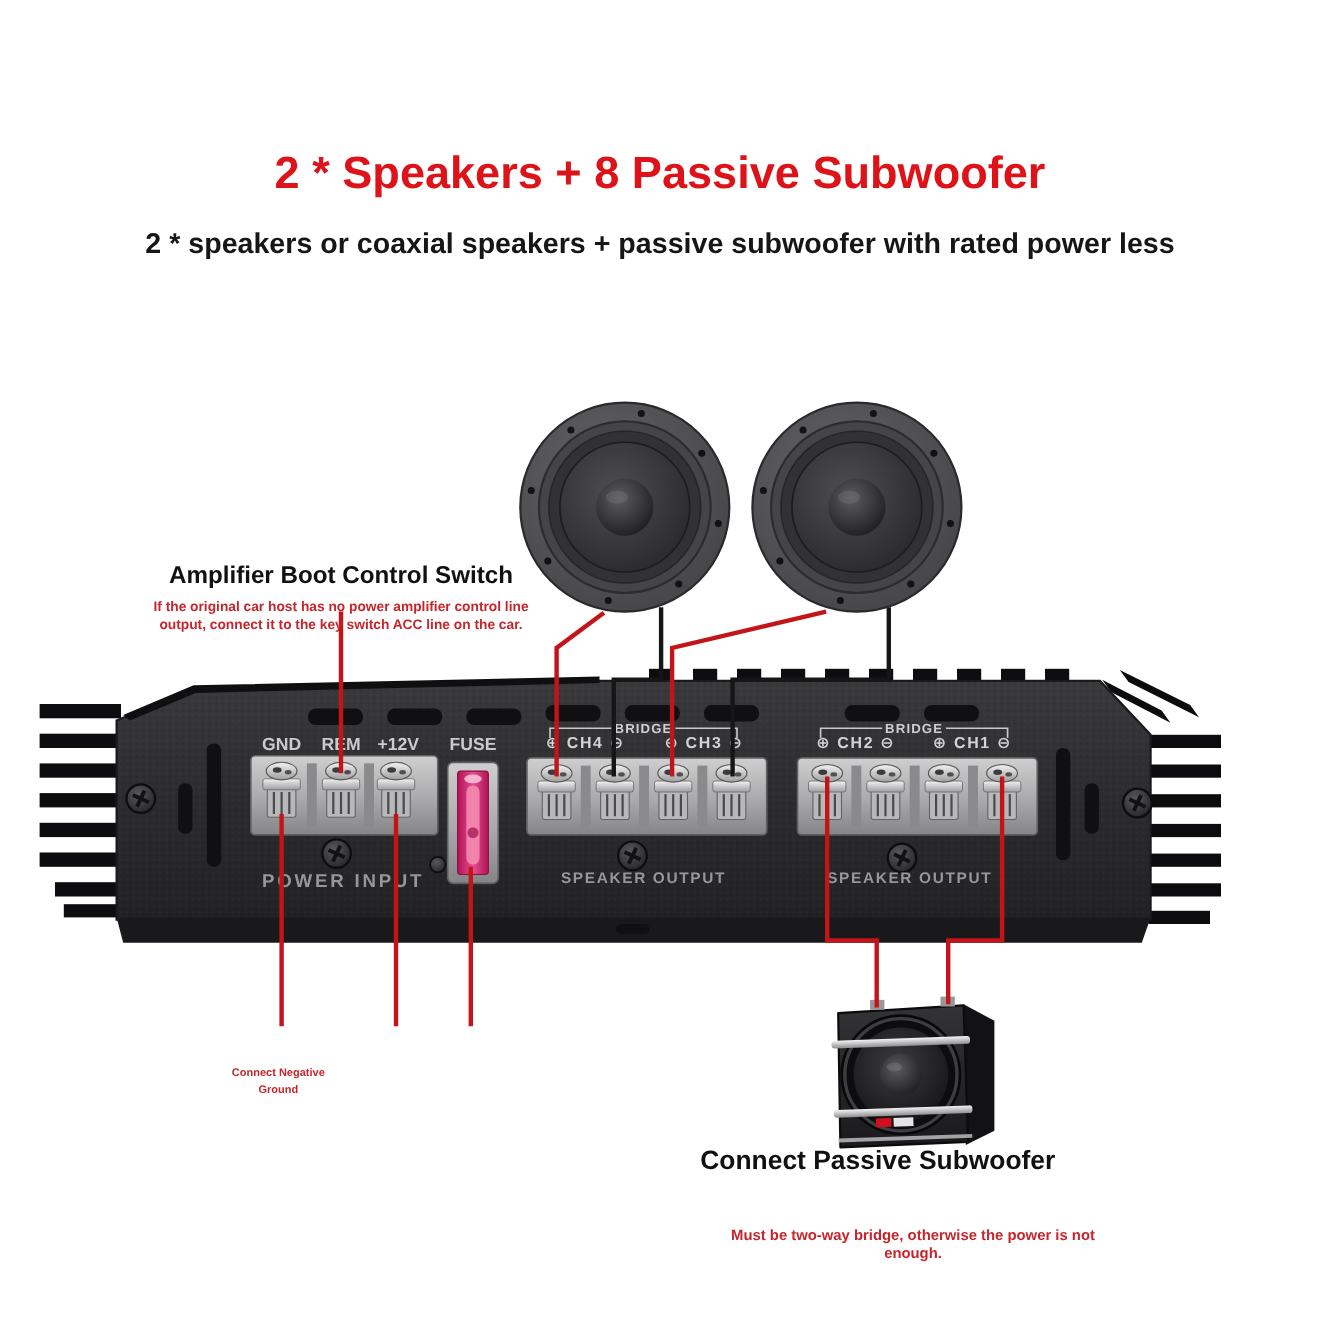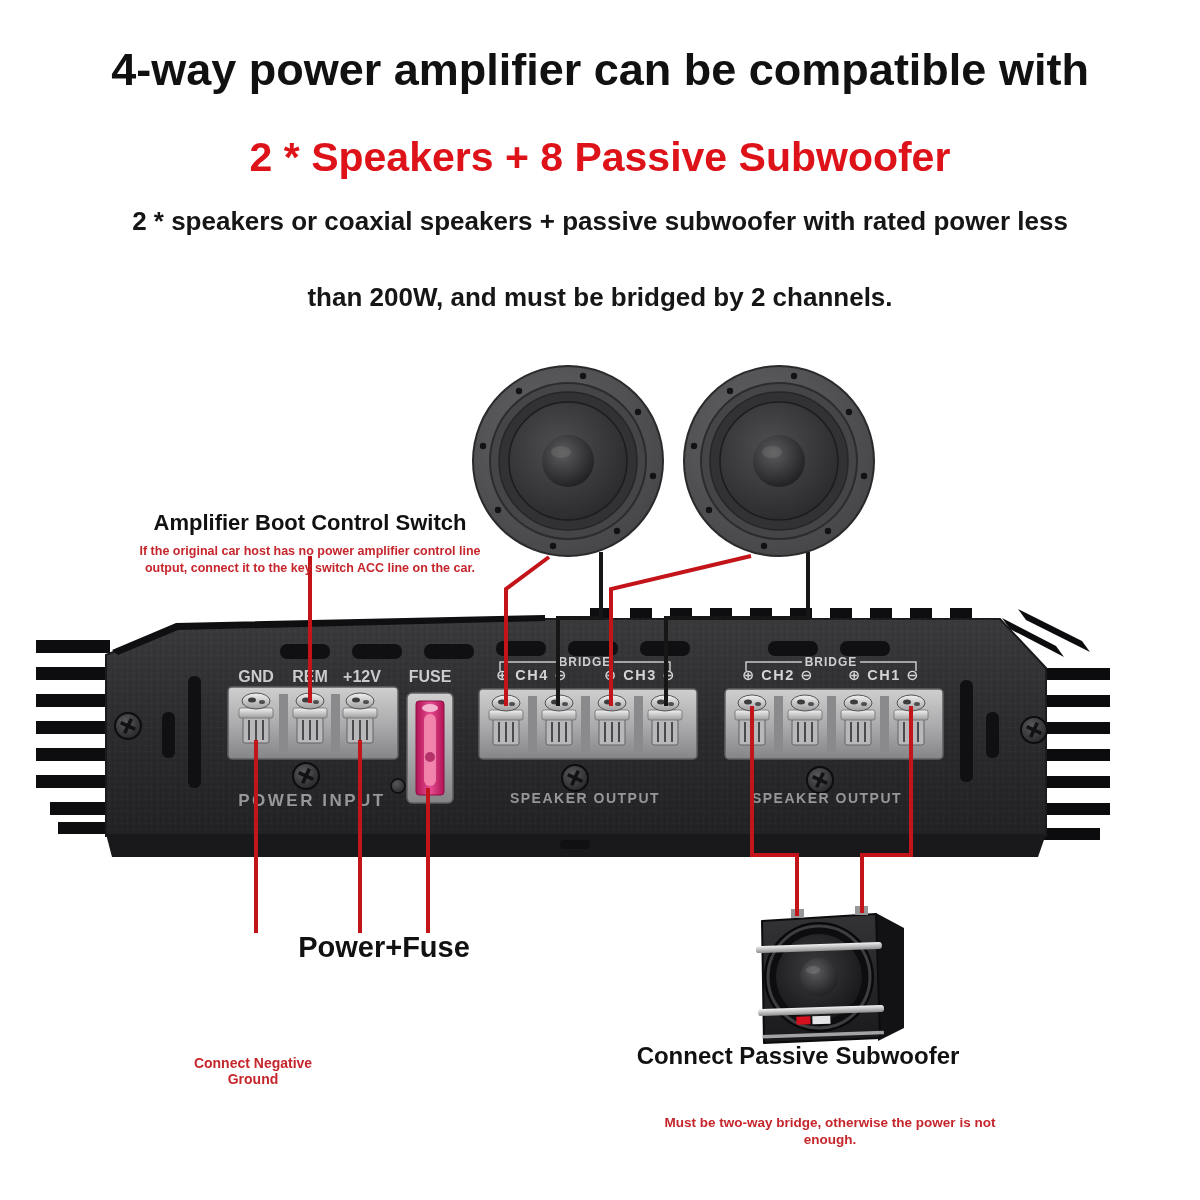--- a/index.html
+++ b/index.html
@@ -10,35 +10,33 @@
   .main-title{top:44px;left:0;width:1200px;font-size:45px;font-weight:bold;color:#111;letter-spacing:0px;}
   .sub-title{top:134px;left:0;width:1200px;font-size:41px;font-weight:bold;color:#de1219;}
   .desc{left:0;width:1200px;font-size:26px;font-weight:bold;color:#161616;}
   .desc1{top:206px;}
   .desc2{top:282px;}
   .ann-title{font-weight:bold;color:#111;}
   .ann-note{font-weight:bold;color:#c5262c;margin-top:36px;}
   .boot-title{top:474px;left:110px;width:400px;font-size:22px;margin-top:36px;}
   .boot-note{top:507px;left:110px;width:400px;font-size:12.5px;line-height:17px;}
   .pwr-neg-title{top:931px;left:148px;width:200px;font-size:29px;}
-  .pwr-neg-note{top:1019px;left:153px;width:200px;font-size:14px;line-height:16px;}
+  .pwr-neg-note{top:932px;left:153px;width:200px;font-size:10px;line-height:16px;}
   .pwr-pos-title{top:931px;left:284px;width:200px;font-size:29px;}
   .sub-label-title{top:1042px;left:598px;width:400px;font-size:24px;}
   .sub-label-note{top:1078px;left:630px;width:400px;font-size:13.5px;line-height:17px;}
   svg text{font-family:"Liberation Sans","DejaVu Sans",sans-serif;}
 </style>
 </head>
 <body>
 
 <div class="canvas">
 
-  <div class="abs ctr main-title">4-way power amplifier can be compatible with</div>
   <div class="abs ctr sub-title">2 * Speakers + 8 Passive Subwoofer</div>
   <div class="abs ctr desc desc1">2 * speakers or coaxial speakers + passive subwoofer with rated power less</div>
-  <div class="abs ctr desc desc2">than 200W, and must be bridged by 2 channels.</div>
 
   <svg class="abs" style="top:0;left:0;" width="1200" height="1200" viewBox="0 0 1200 1200">
     <defs>
       <linearGradient id="ampFace" x1="0" y1="0" x2="0" y2="1">
         <stop offset="0" stop-color="#3a3a3c"></stop>
           <stop offset="0.5" stop-color="#2c2c2e"></stop>
           <stop offset="1" stop-color="#222224"></stop>
       </linearGradient>
       <pattern id="speck" width="6" height="6" patternUnits="userSpaceOnUse">
         <circle cx="1.5" cy="1.5" r="0.7" fill="#ffffff" opacity="0.05"></circle>
@@ -303,21 +301,20 @@
   <div class="abs ctr ann-note boot-note">
     <div>If the original car host has no power amplifier control line</div>
     <div>output, connect it to the key switch ACC line on the car.</div>
   </div>
 
   <div class="abs ctr ann-note pwr-neg-note">
     <div>Connect Negative</div>
     <div>Ground</div>
   </div>
 
-  <div class="abs ctr ann-title pwr-pos-title">Power+Fuse</div>
 
   <div class="abs ctr ann-title sub-label-title">Connect Passive Subwoofer</div>
   <div class="abs ctr ann-note sub-label-note">
     <div>Must be two-way bridge, otherwise the power is not</div>
     <div>enough.</div>
   </div>
 
 </div>
 
 </body></html>

